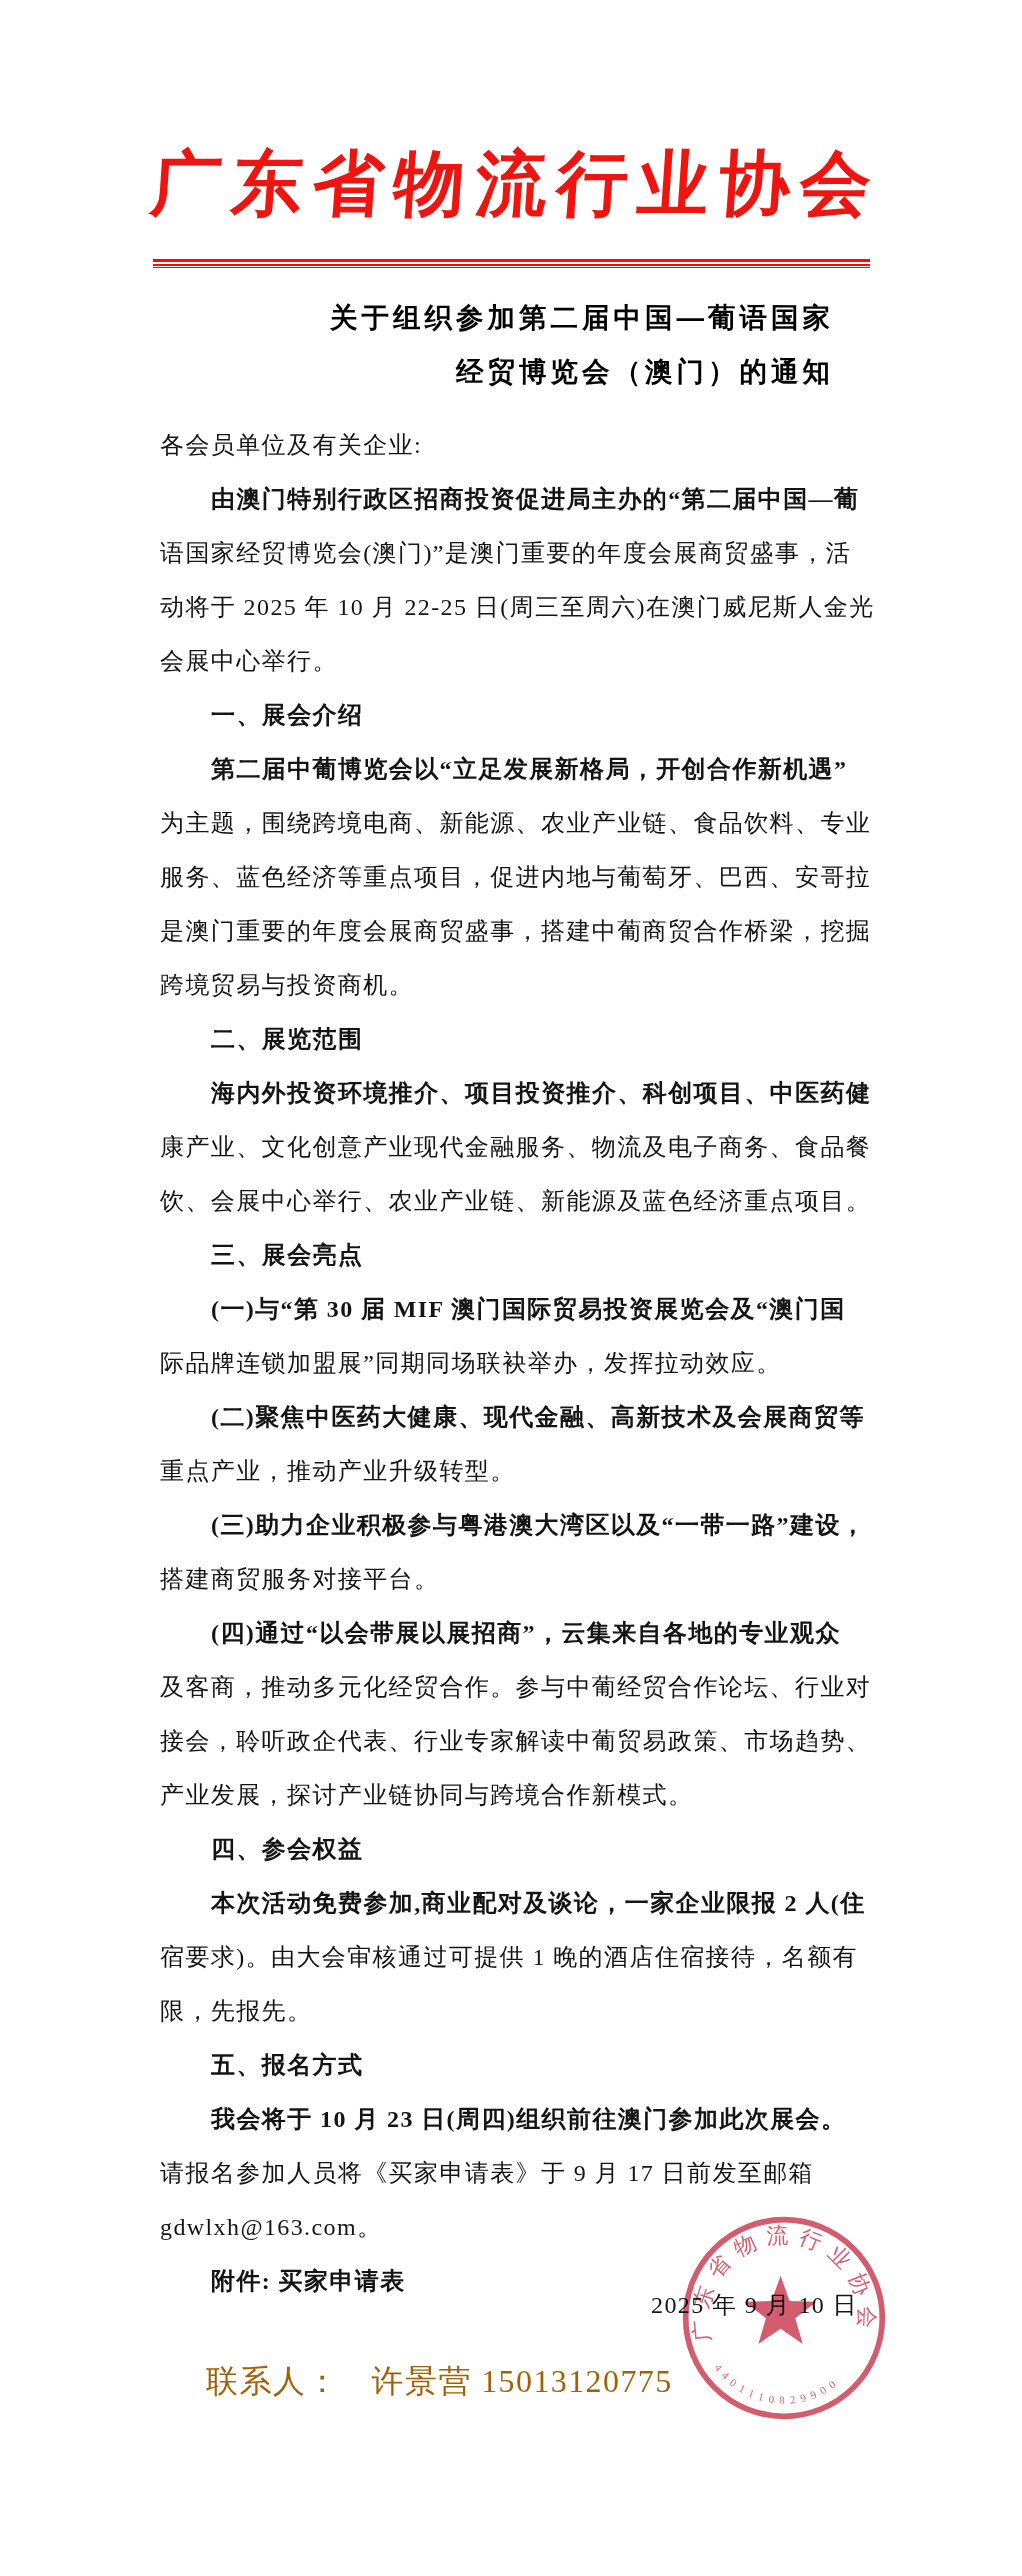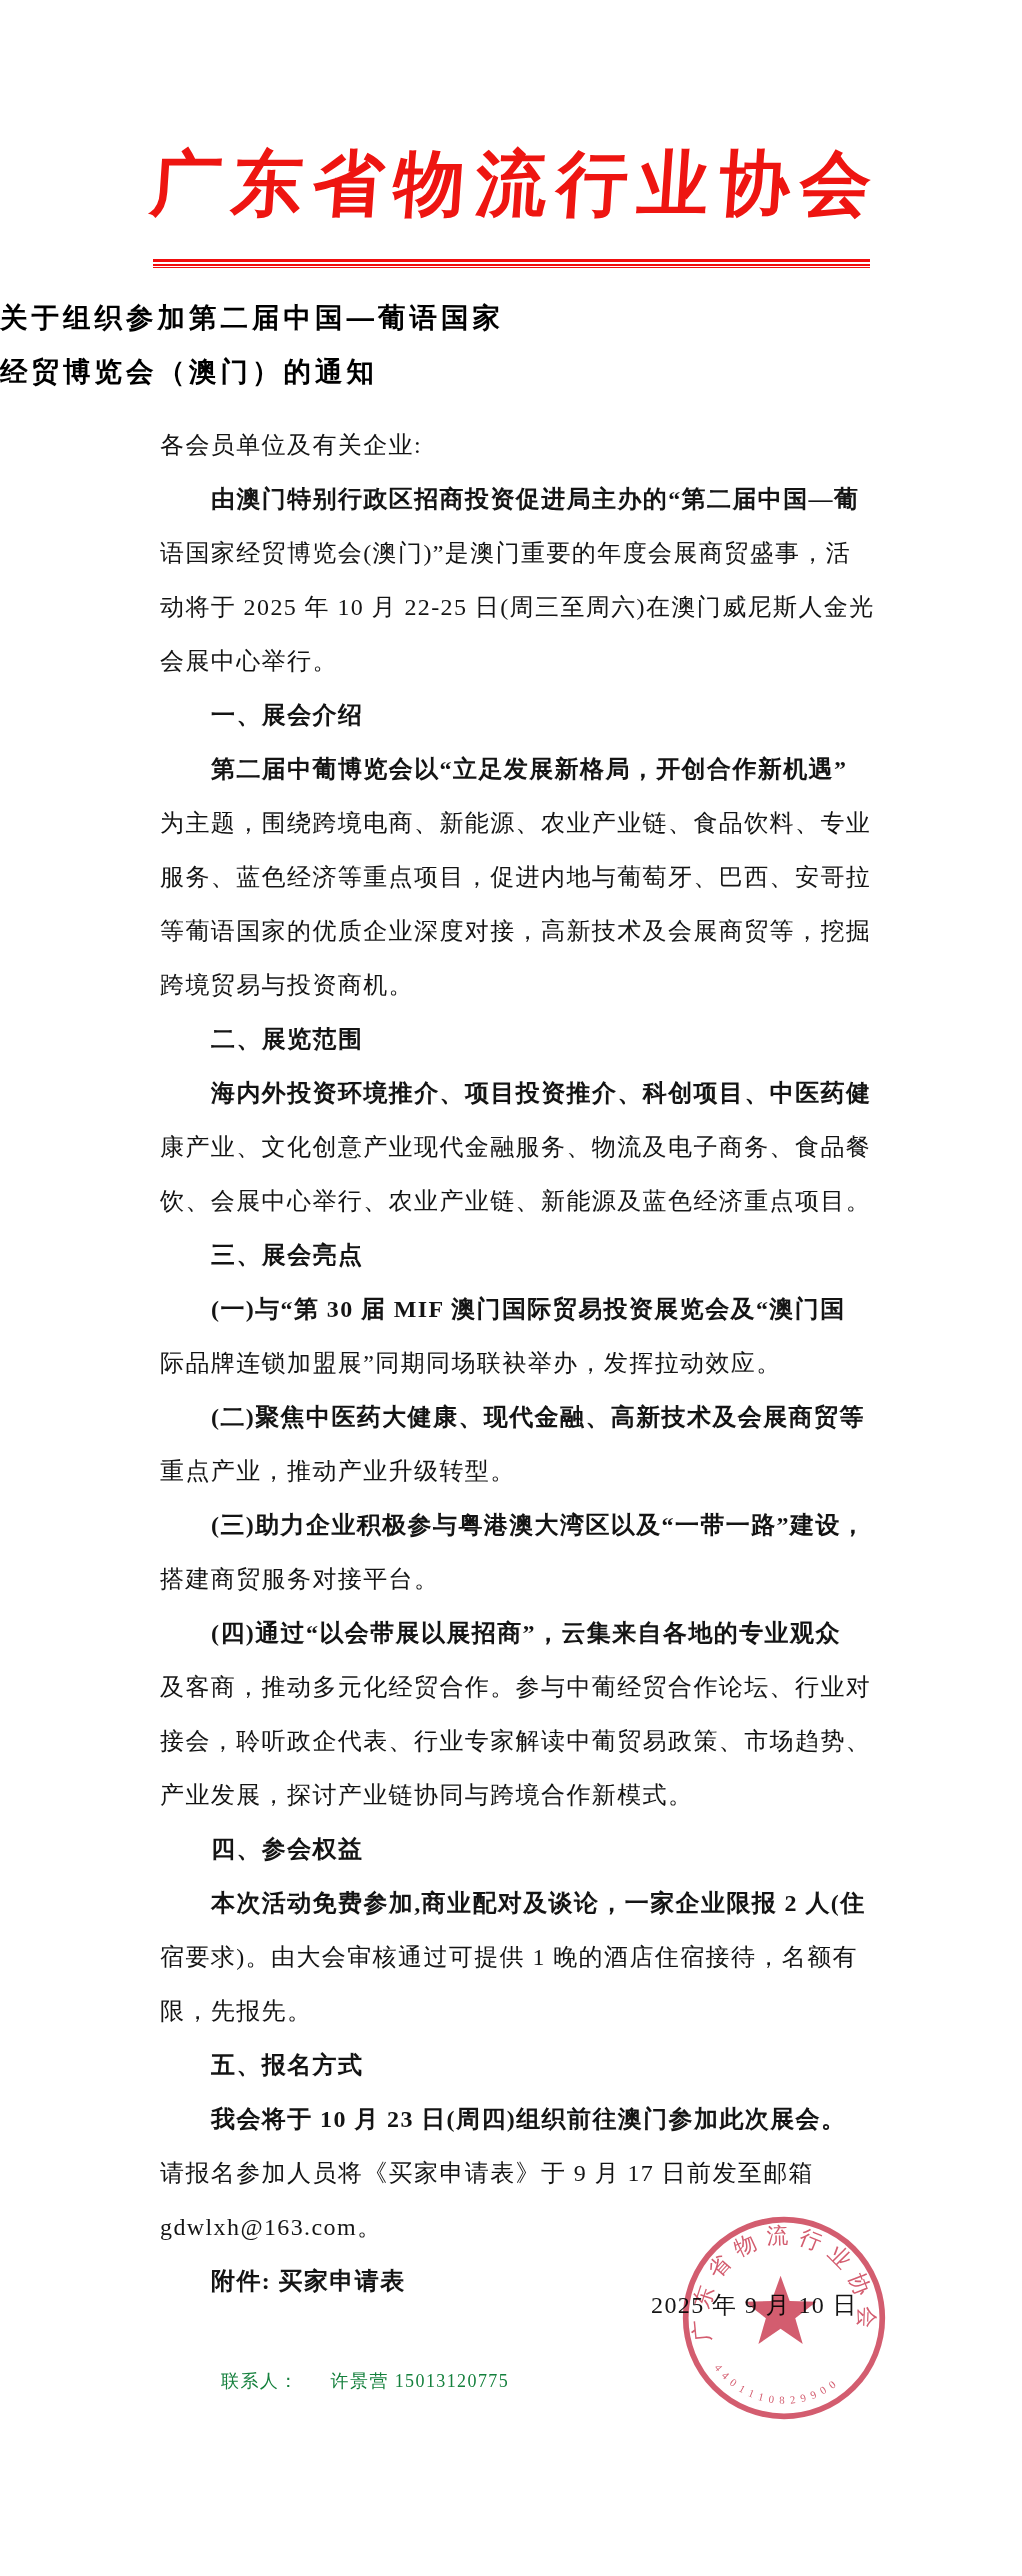--- a/index.html
+++ b/index.html
@@ -15,38 +15,38 @@
     font-size:71px;color:#ee1511;line-height:1;white-space:nowrap;
   }
   .org-title span{display:block;transform:skewX(-4deg);}
   
   .rule{position:absolute;left:153px;width:717px;background:#f20d0d;}
   .r1{top:259px;height:3.4px;}
   .r2{top:264px;height:1.7px;}
   .r3{top:267px;height:1.1px;}
   
   .doc-title{
-    position:absolute;left:0;top:291px;width:834px;text-align:left;
+    position:absolute;left:0;top:291px;width:834px;text-align:right;
     font-family:"Liberation Sans","DejaVu Sans",sans-serif;font-weight:700;
     font-size:27.5px;letter-spacing:4px;line-height:54px;color:#000;
   }
   
   .body-block{
     position:absolute;left:160px;top:418px;width:719px;
     font-size:24px;letter-spacing:1.4px;line-height:54px;color:#141414;
   }
   .bline{height:54px;white-space:nowrap;}
   .indent{text-indent:51px;font-weight:bold;}
   .date-line{
     position:absolute;left:153px;top:2278px;width:705px;text-align:right;
     font-size:24px;letter-spacing:1.4px;line-height:54px;color:#141414;z-index:1;
   }
   .contact-line{
-    position:absolute;left:221px;top:2354px;font-size:18px;letter-spacing:1.4px;
-    line-height:54px;color:#15803d;white-space:nowrap;
+    position:absolute;left:206px;top:2354px;font-size:32px;letter-spacing:1.4px;
+    line-height:54px;color:#a16207;white-space:nowrap;
   }
   .contact-line .gap{display:inline-block;width:32px;}
   
   .stamp{
     position:absolute;left:680px;top:2214px;width:208px;height:208px;
     mix-blend-mode:multiply;opacity:.92;z-index:2;
   }
   .seal-text{font-family:"Liberation Serif","DejaVu Serif",serif;}
 </style>
 </head>
@@ -78,21 +78,21 @@
   <div class="body-block">
     <div class="bline">各会员单位及有关企业:</div>
     <div class="bline indent">由澳门特别行政区招商投资促进局主办的“第二届中国—葡</div>
     <div class="bline">语国家经贸博览会(澳门)”是澳门重要的年度会展商贸盛事，活</div>
     <div class="bline">动将于 2025 年 10 月 22-25 日(周三至周六)在澳门威尼斯人金光</div>
     <div class="bline">会展中心举行。</div>
     <div class="bline indent">一、展会介绍</div>
     <div class="bline indent">第二届中葡博览会以“立足发展新格局，开创合作新机遇”</div>
     <div class="bline">为主题，围绕跨境电商、新能源、农业产业链、食品饮料、专业</div>
     <div class="bline">服务、蓝色经济等重点项目，促进内地与葡萄牙、巴西、安哥拉</div>
-    <div class="bline">等葡语国家的优质企业深度对接，高新技术及会展商贸等，挖掘</div>
+    <div class="bline">是澳门重要的年度会展商贸盛事，搭建中葡商贸合作桥梁，挖掘</div>
     <div class="bline">跨境贸易与投资商机。</div>
     <div class="bline indent">二、展览范围</div>
     <div class="bline indent">海内外投资环境推介、项目投资推介、科创项目、中医药健</div>
     <div class="bline">康产业、文化创意产业现代金融服务、物流及电子商务、食品餐</div>
     <div class="bline">饮、会展中心举行、农业产业链、新能源及蓝色经济重点项目。</div>
     <div class="bline indent">三、展会亮点</div>
     <div class="bline indent">(一)与“第 30 届 MIF 澳门国际贸易投资展览会及“澳门国</div>
     <div class="bline">际品牌连锁加盟展”同期同场联袂举办，发挥拉动效应。</div>
     <div class="bline indent">(二)聚焦中医药大健康、现代金融、高新技术及会展商贸等</div>
     <div class="bline">重点产业，推动产业升级转型。</div>

